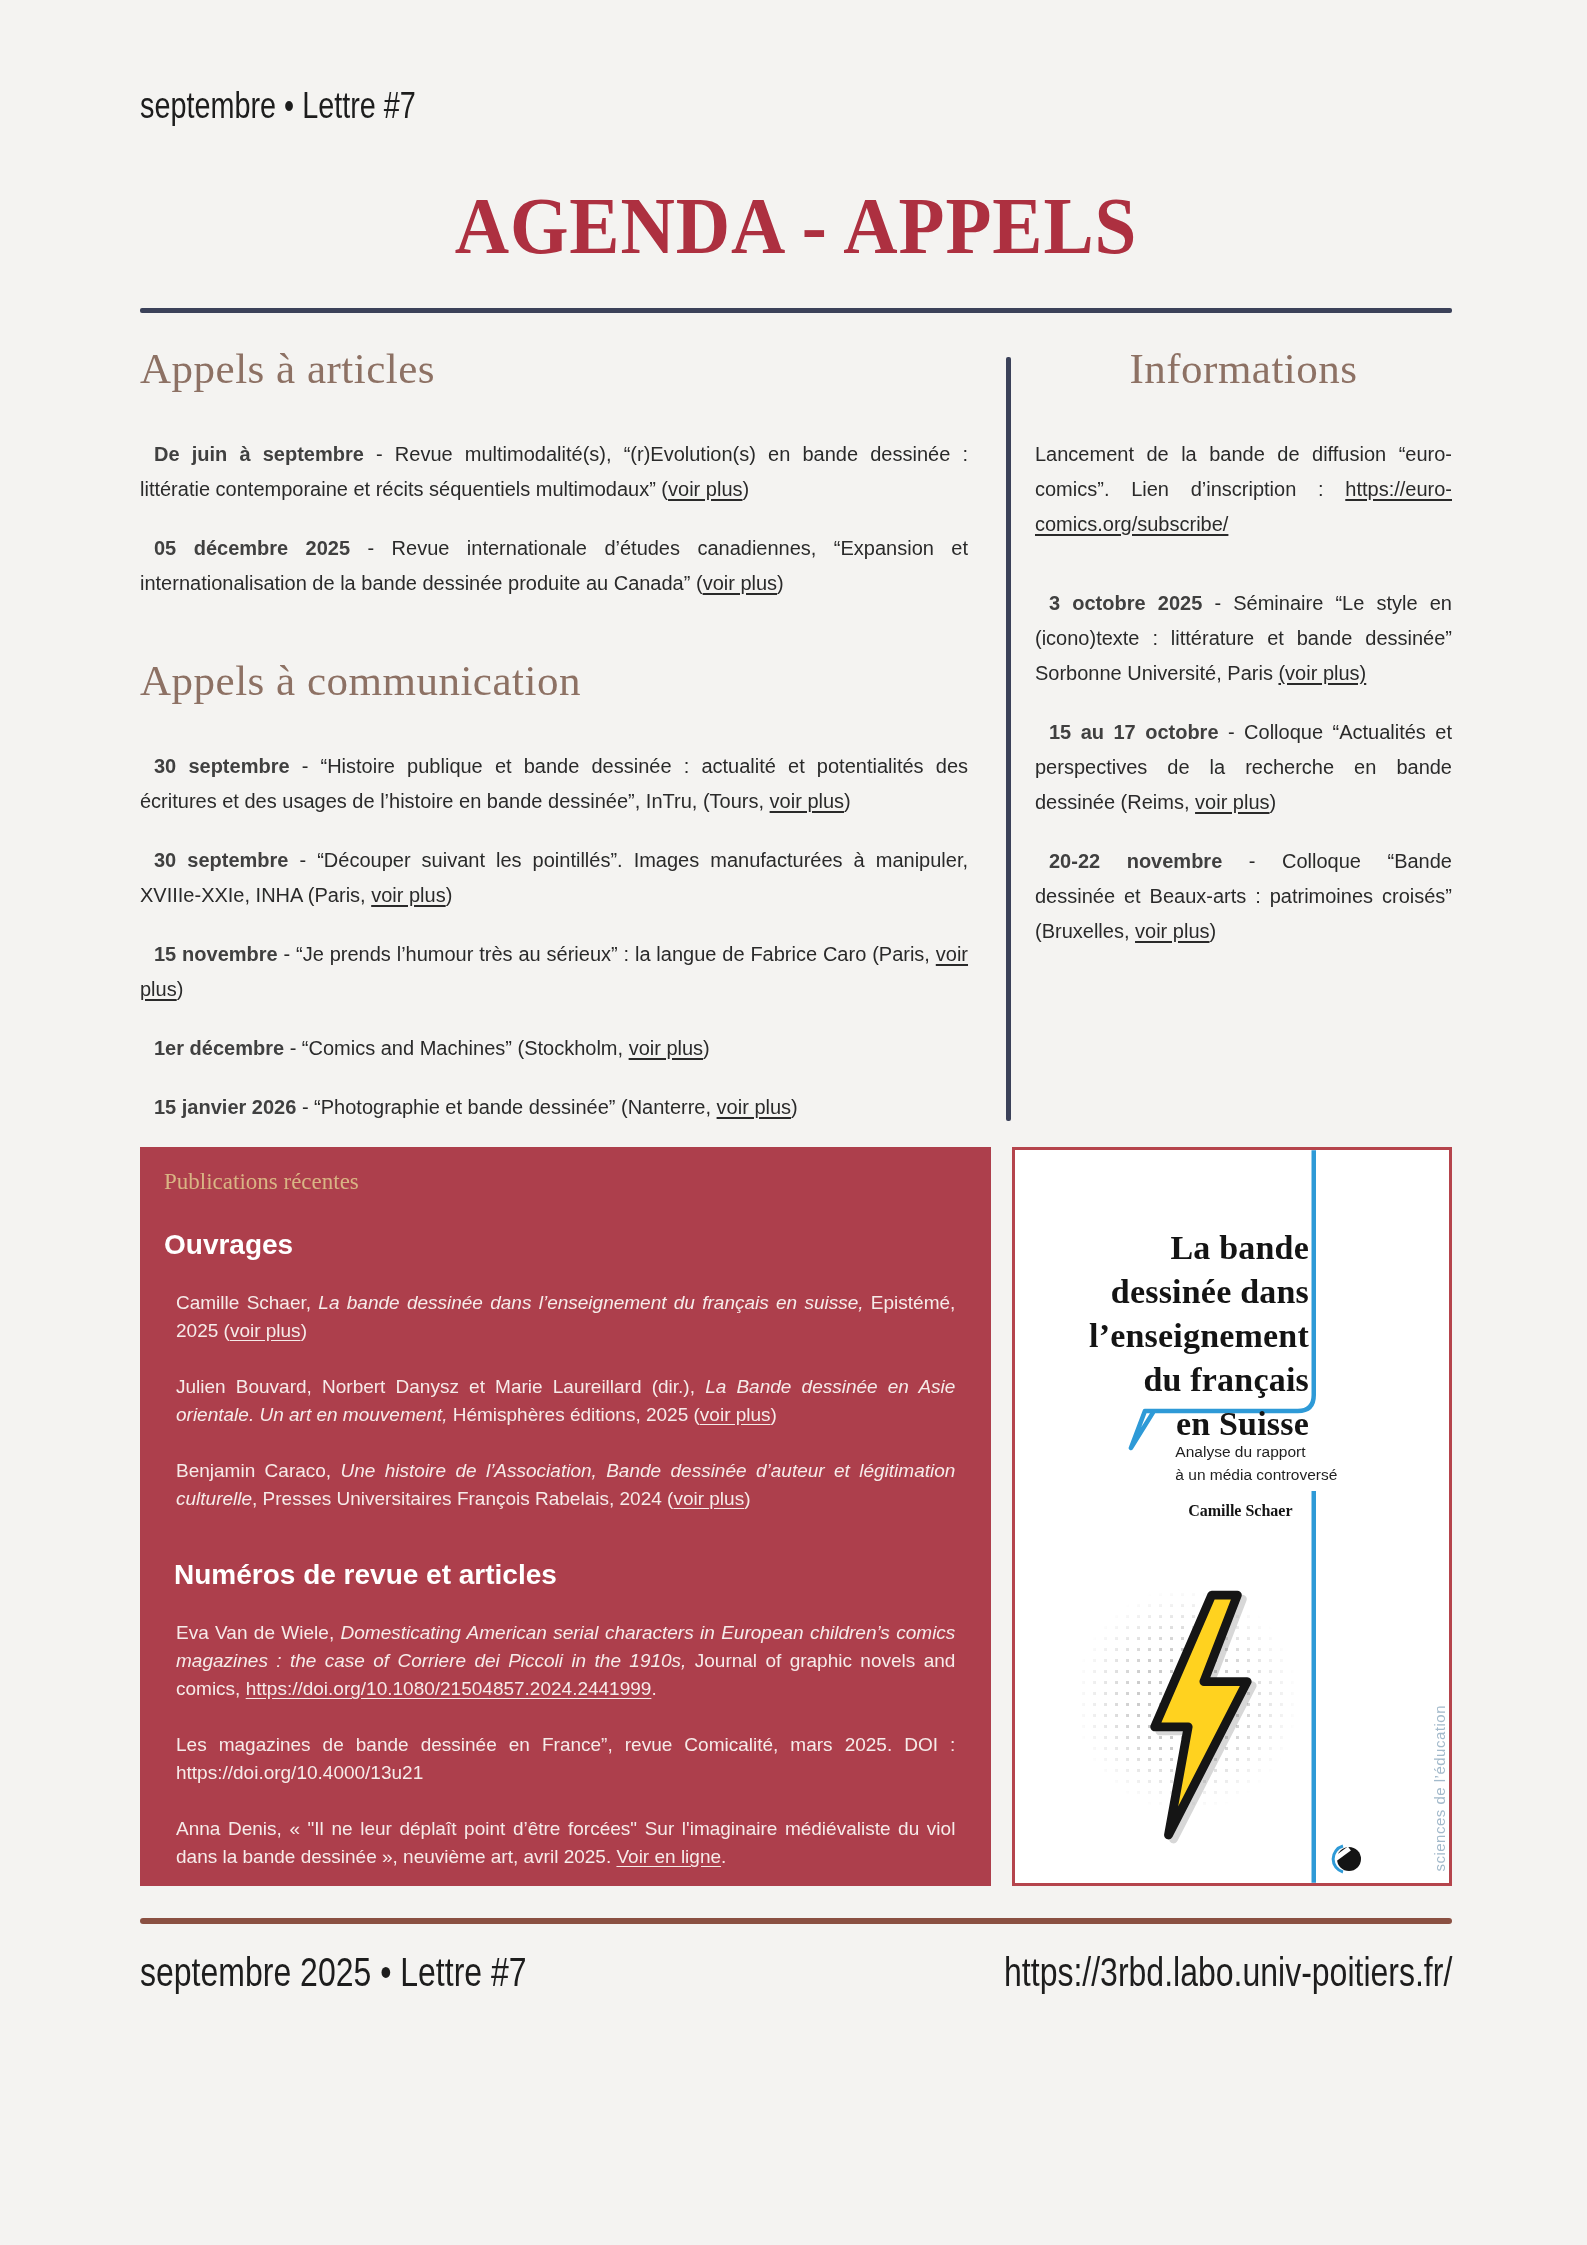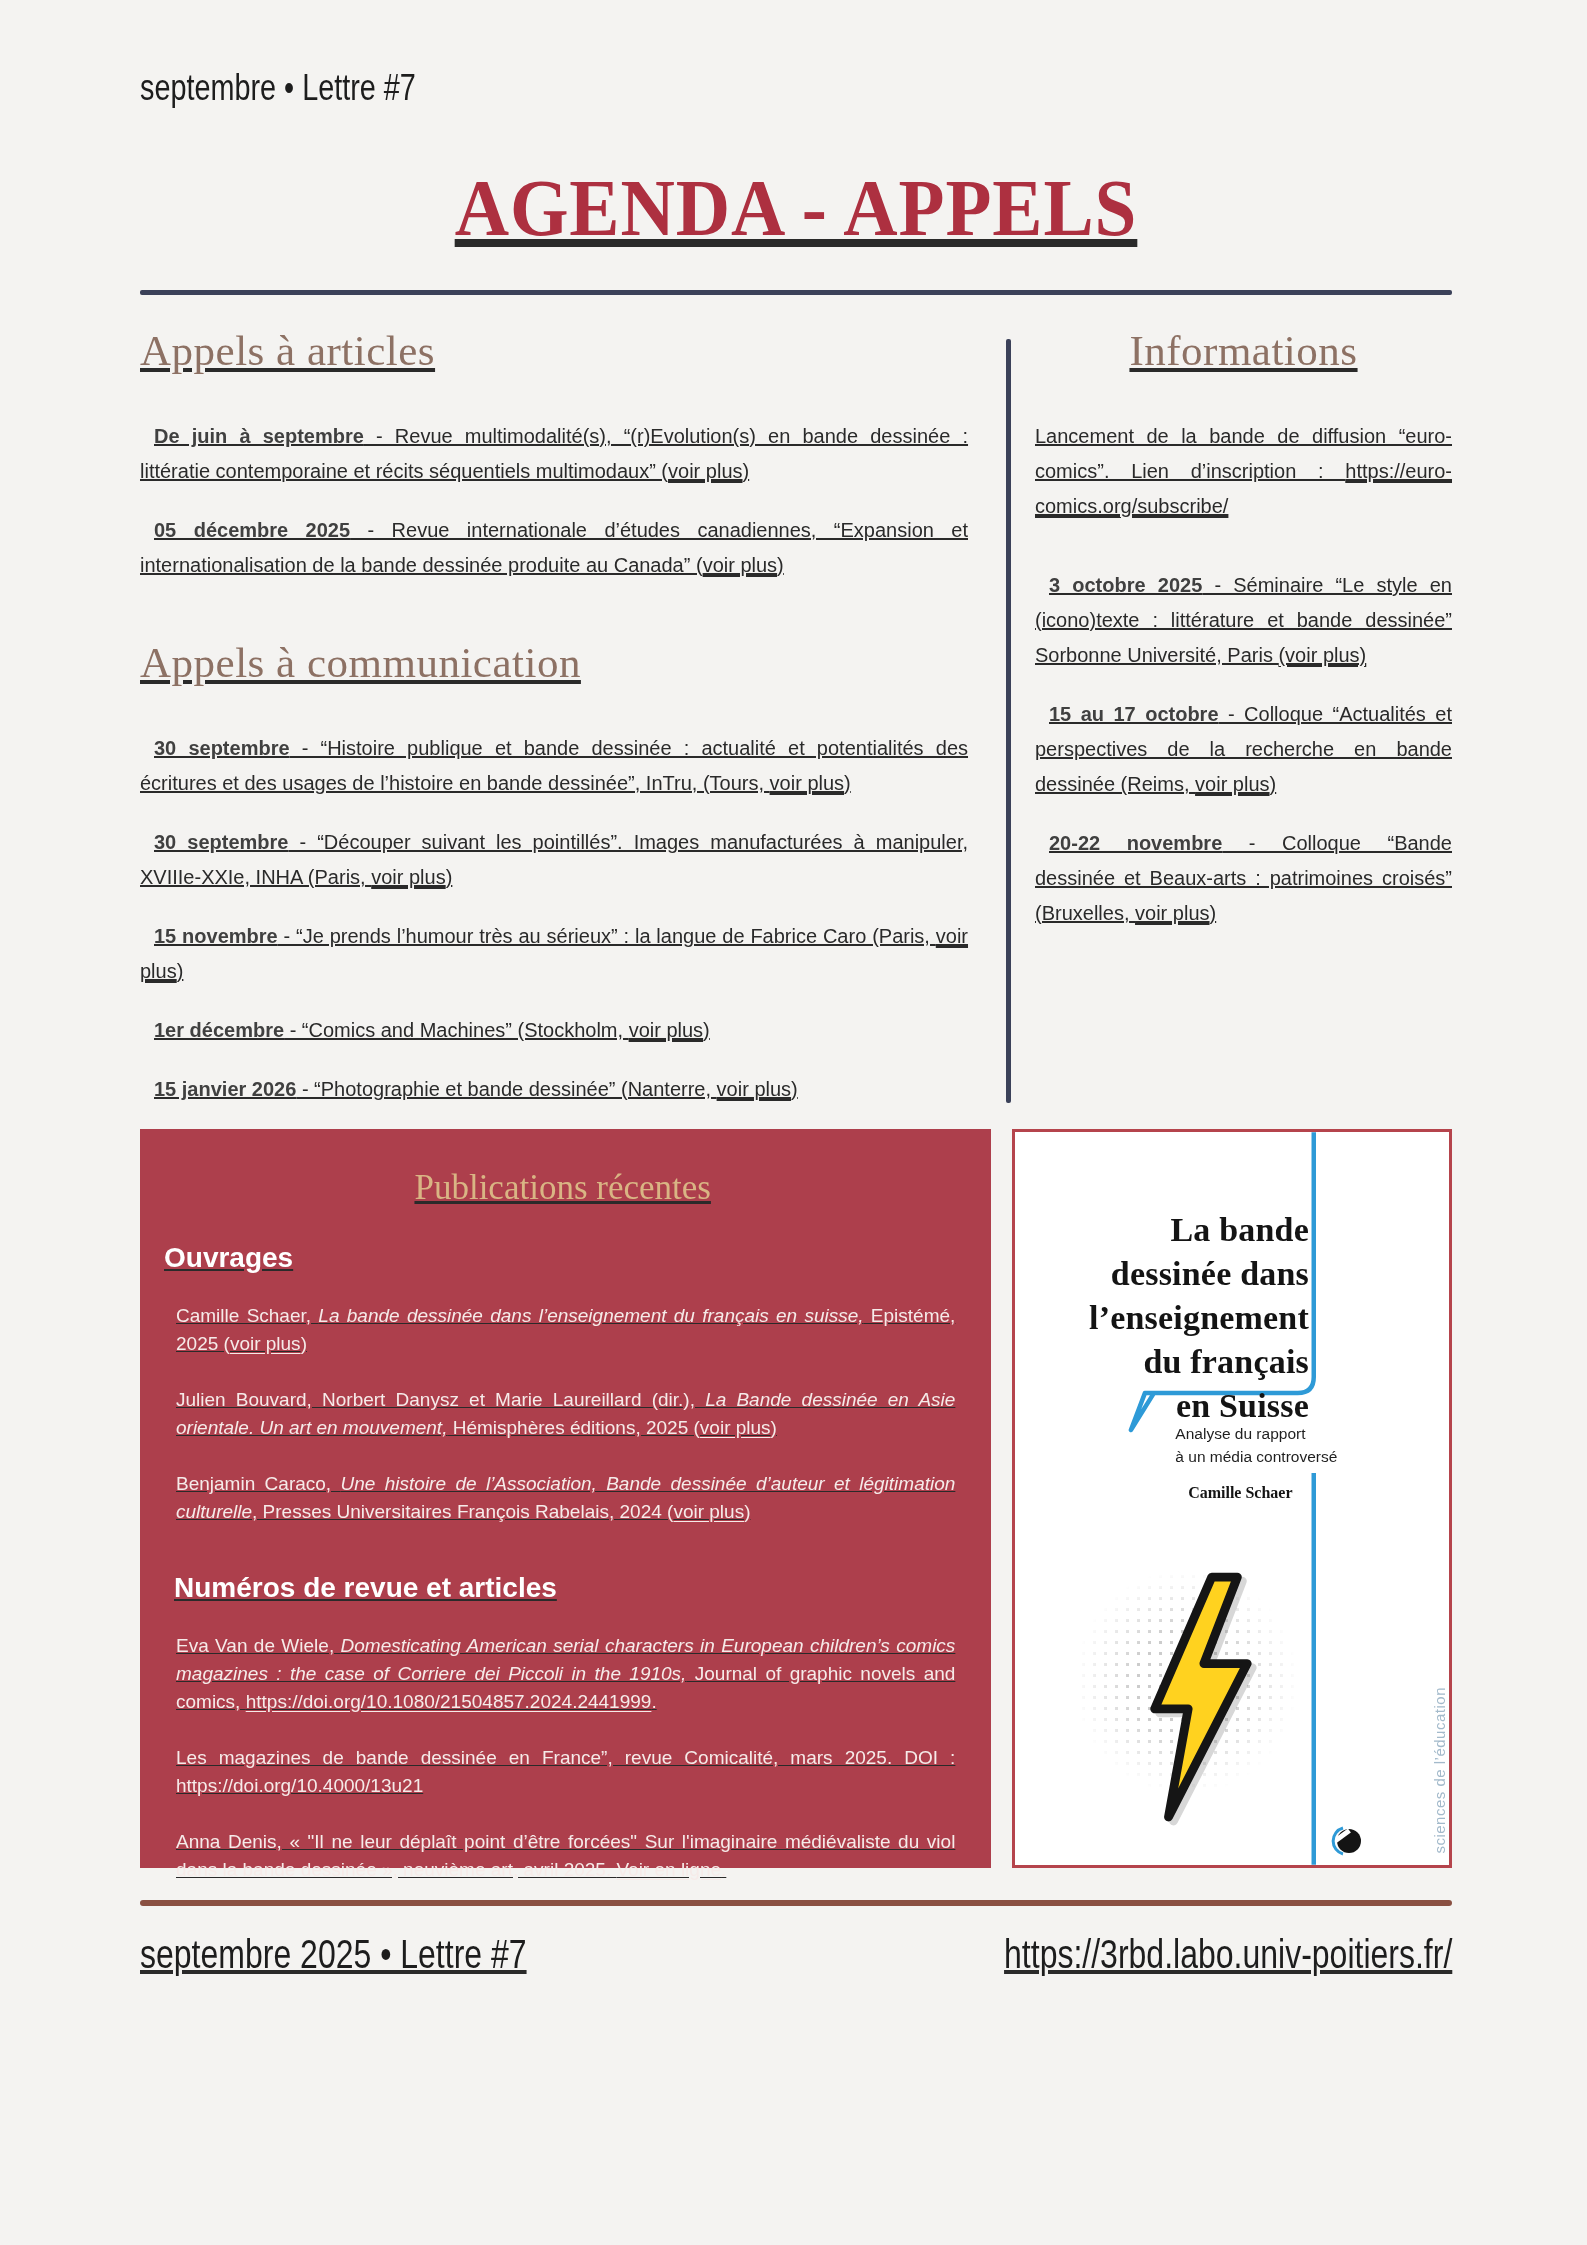--- a/index.html
+++ b/index.html
@@ -1,21 +1,21 @@
 <!DOCTYPE html>
 <html><head>
 <meta charset="utf-8">
 <style>
   html,body{margin:0;padding:0;}
   body{
     width:1587px;height:2245px;background:#f4f3f1;
     font-family:"Liberation Sans", sans-serif;color:#2a2a2a;
     overflow:hidden;position:relative;
   }
-  .content{padding:67px 135px 0 140px;text-decoration:underline;}
+  .content{padding:85px 135px 0 140px;}
   
   .kicker{font-size:36px;color:#1d1d1d;letter-spacing:0px;}
   .cond{display:inline-block;transform:scaleX(0.80);transform-origin:left center;white-space:nowrap;}
   .cond-r{display:inline-block;transform:scaleX(0.80);transform-origin:right center;white-space:nowrap;}
   
   .main-title{
     margin-top:54px;text-align:center;
     font-family:"Liberation Serif", serif;font-weight:700;
     font-size:80px;color:#ad3040;letter-spacing:1px;
     transform:scaleX(0.94);transform-origin:center;
@@ -37,22 +37,22 @@
   .entry.first{margin-top:44px;}
   .date{font-weight:700;color:#404040;margin-left:14px;}
   .lnk{color:inherit;text-decoration:underline;text-underline-offset:3px;cursor:pointer;}
   
   .pubrow{display:flex;margin-top:22px;}
   .pubbox{
     width:852px;height:739px;background:#ad3f4c;box-sizing:border-box;
     padding:22px 30px 0 24px;color:#f6ebe9;
   }
   .pub-title{
-    font-family:"Liberation Serif", serif;font-weight:400;text-align:center;
-    font-size:35px;color:#d9b584;margin:17px;
+    font-family:"Liberation Serif", serif;font-weight:400;
+    font-size:23px;color:#d9b584;margin:0;
   }
   .pub-sub{font-size:28px;font-weight:700;color:#ffffff;margin:34px 0 0 0;}
   .pub-sub.second{margin-top:46px;margin-left:10px;}
   .pub-item{font-size:19px;line-height:28px;text-align:justify;margin:28px 6px 0 12px;}
   .pub-item em{font-style:italic;}
   
   .cover{
     width:440px;height:739px;margin-left:21px;background:#ffffff;
     border:3px solid #b5444c;box-sizing:border-box;position:relative;overflow:hidden;
   }

